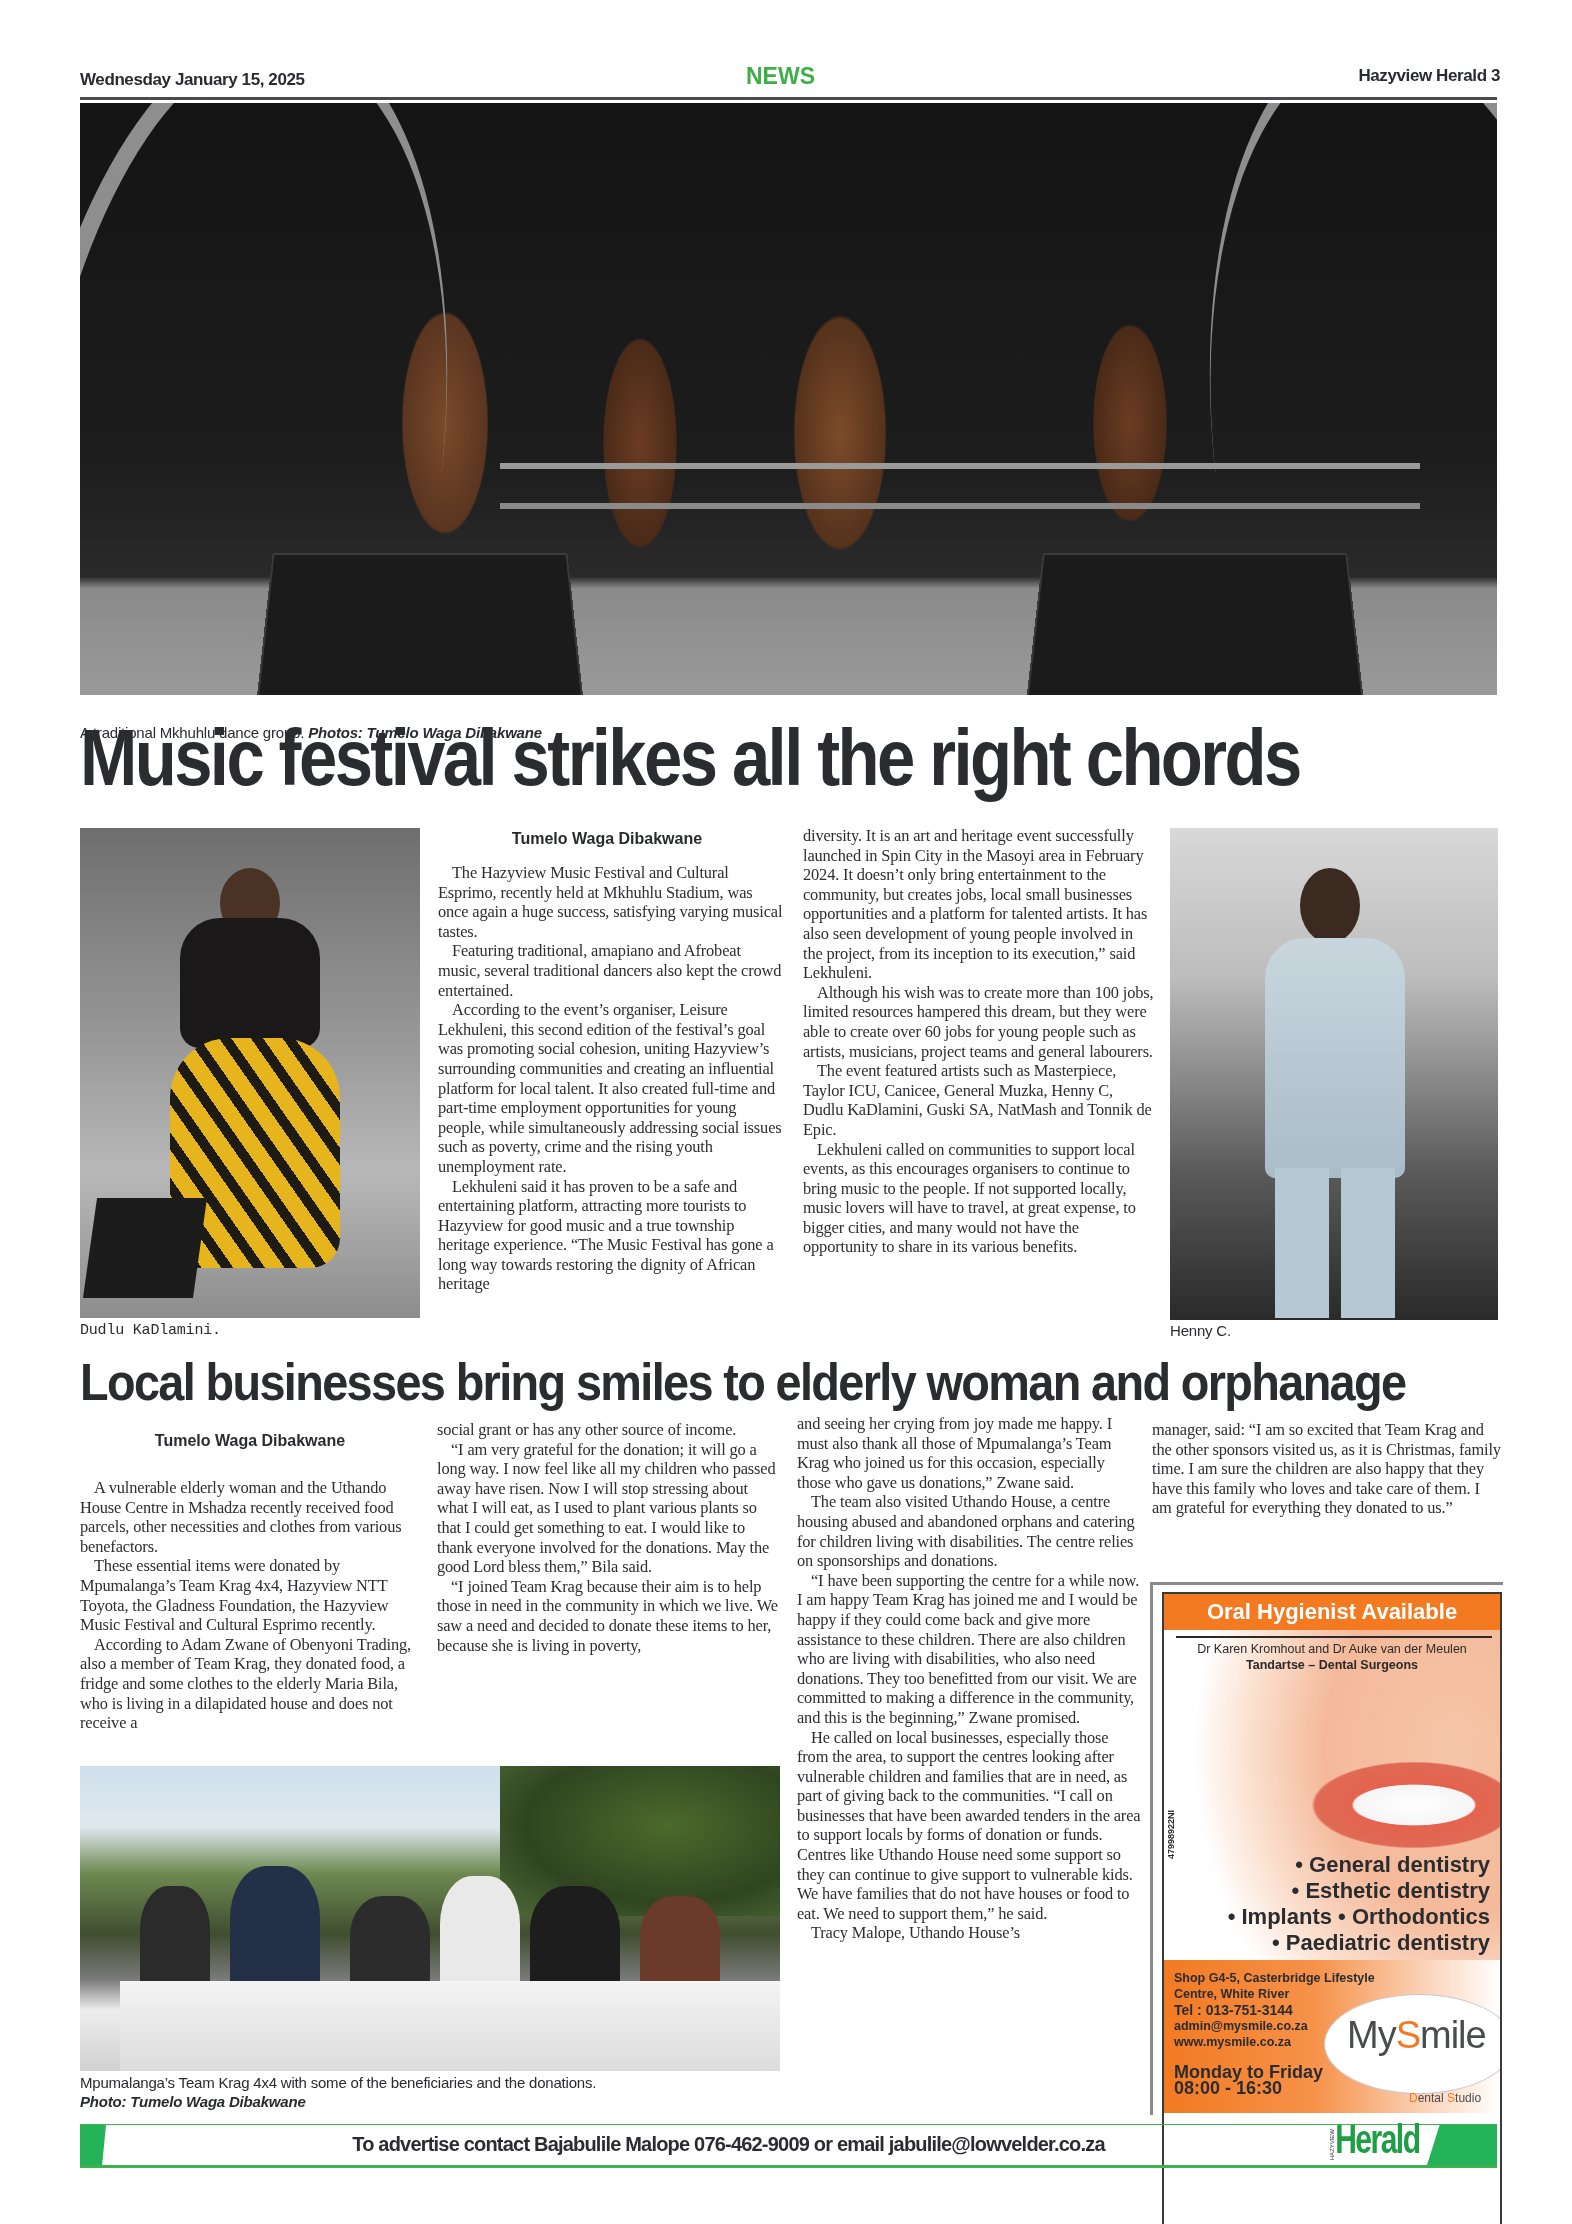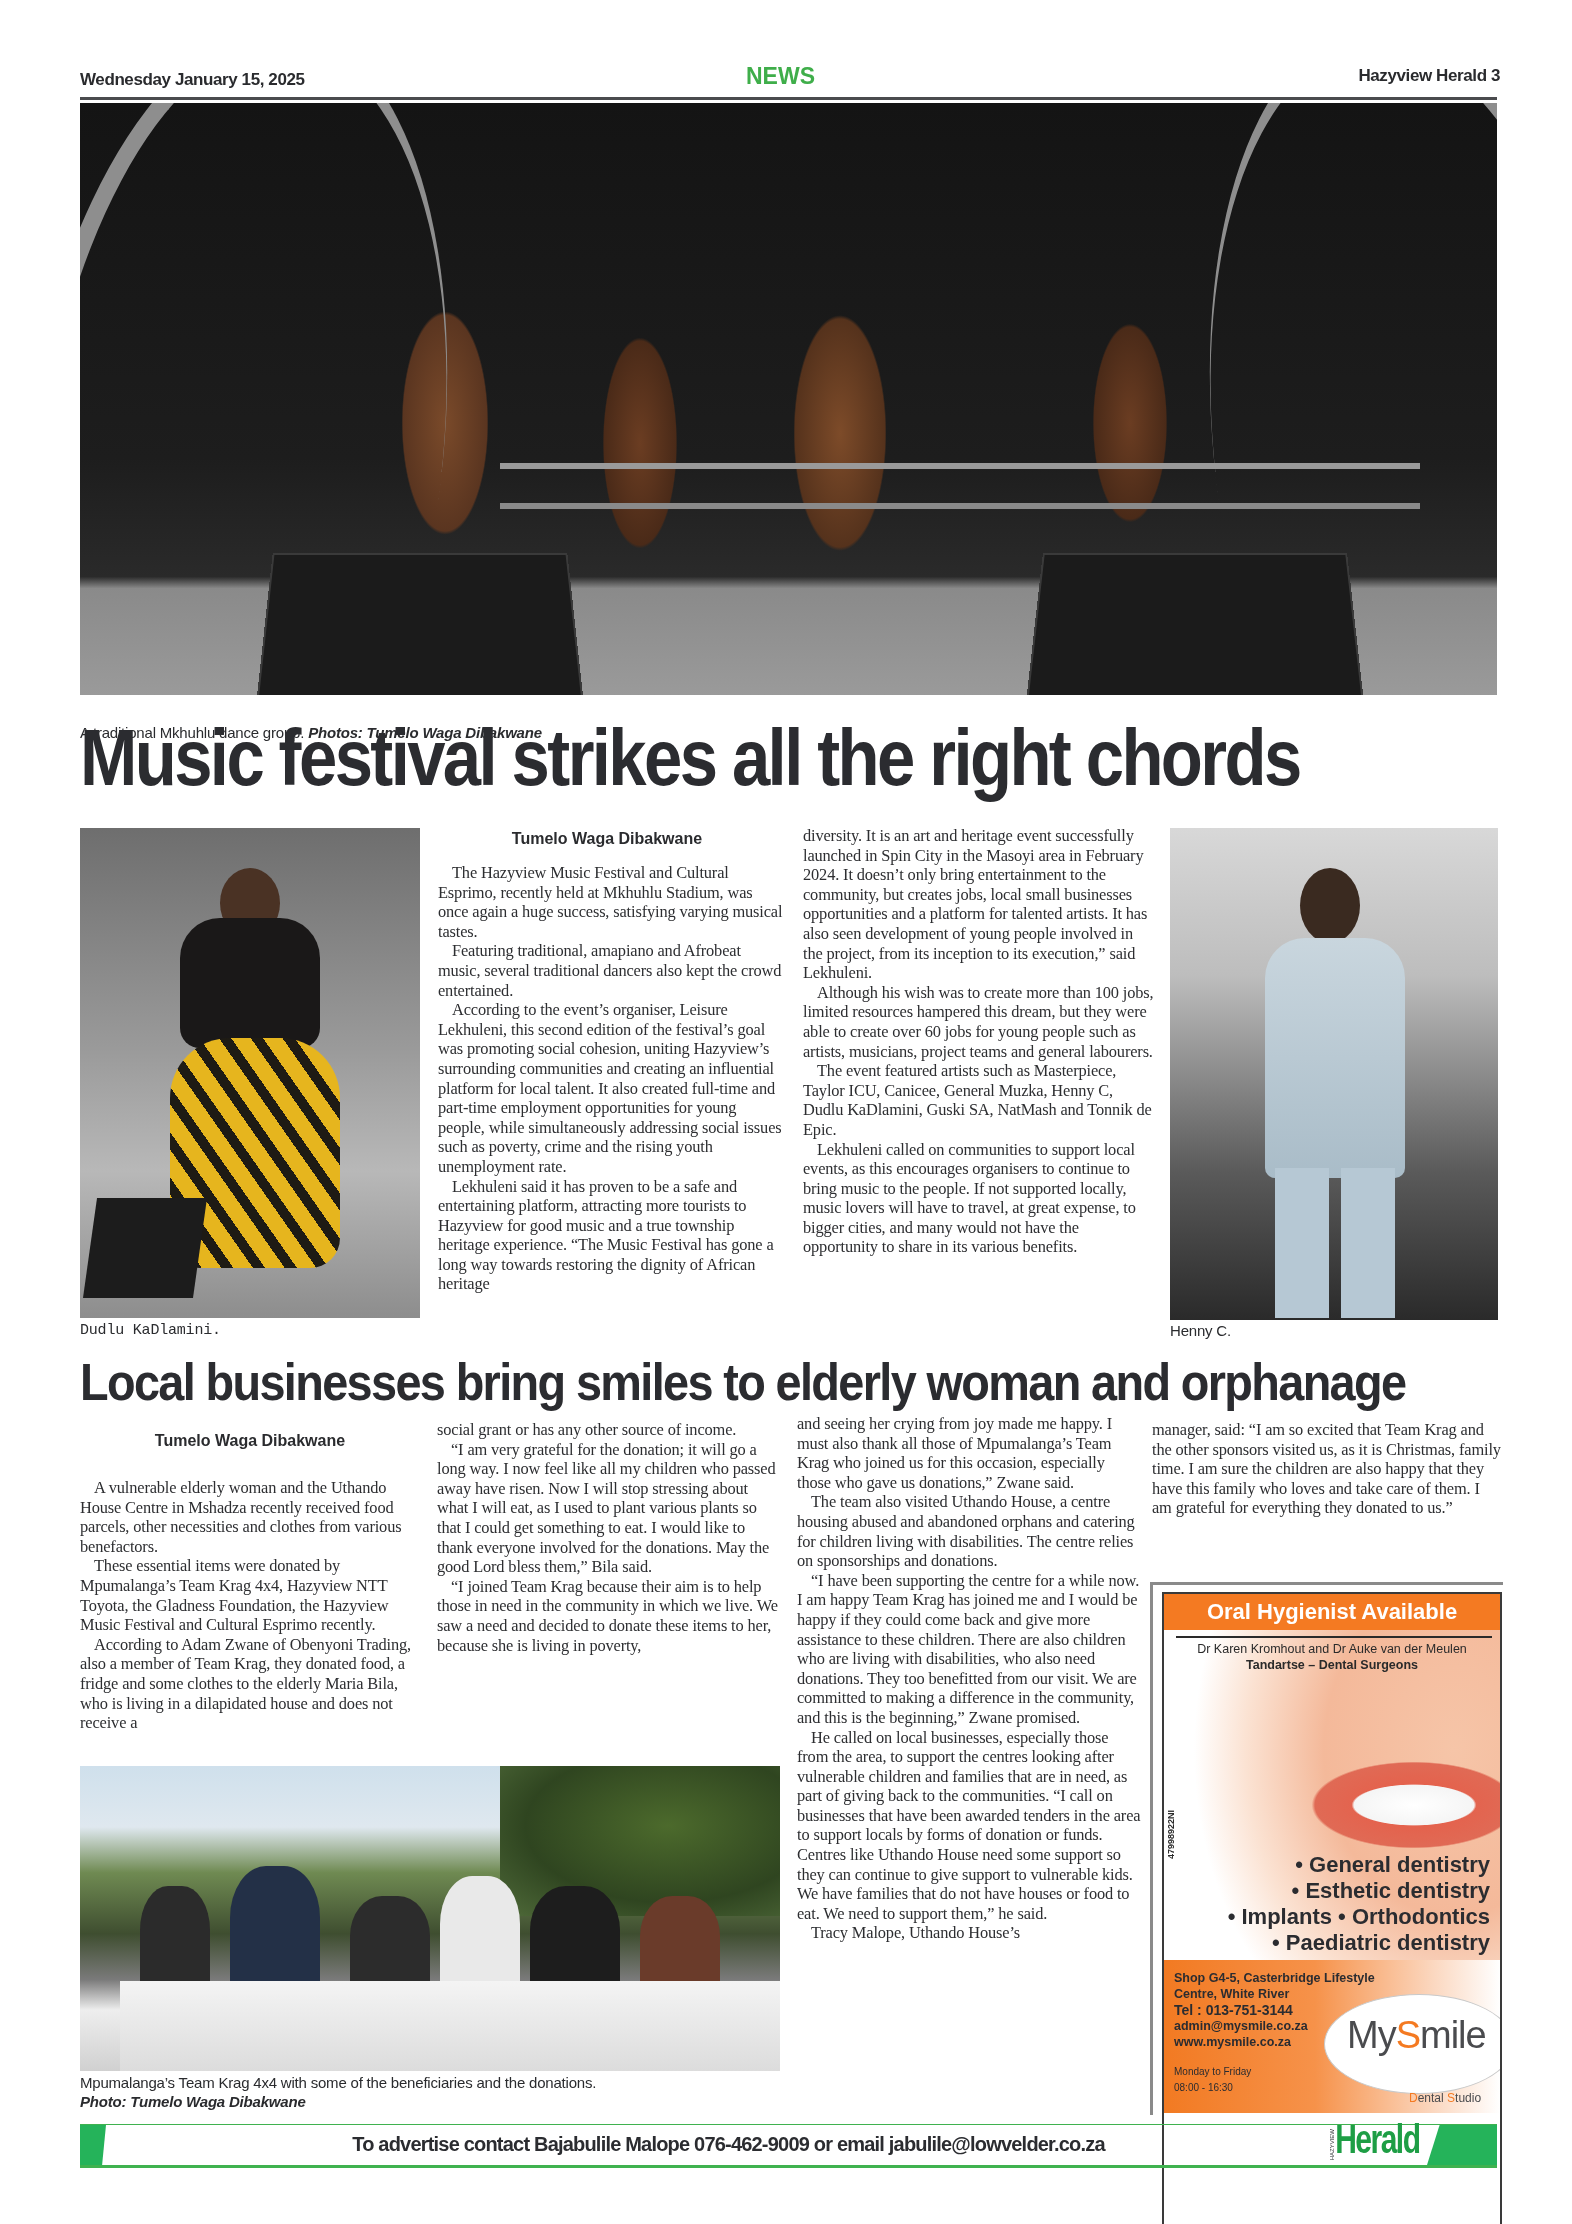--- a/index.html
+++ b/index.html
@@ -71,21 +71,21 @@
       radial-gradient(ellipse 165px 70px at 250px 175px, #e85a45 0%, #e06a55 60%, transparent 62%),
       radial-gradient(ellipse 260px 330px at 290px 120px, #f6c5a8 0%, #f4b99a 50%, #fbe2d2 80%, #ffffff 100%);
   }
   .ad-rule { left: 12px; top: 42px; width: 316px; height: 2px; background: #2a2a2a; }
   .ad-doctors { left: 0; top: 48px; width: 100%; text-align: center; font-family: "Liberation Sans", sans-serif; font-size: 12.5px; color: #2a2a2a; }
   .ad-sub { left: 0; top: 64px; width: 100%; text-align: center; font-family: "Liberation Sans", sans-serif; font-size: 12.5px; font-weight: bold; color: #2a2a2a; }
   .ad-services { right: 10px; top: 258px; text-align: right; font-family: "Liberation Sans", sans-serif; font-weight: bold; font-size: 22px; line-height: 26px; color: #2b2c30; }
   .ad-code { left: 2px; top: 265px; font-family: "Liberation Sans", sans-serif; font-size: 9px; font-weight: bold; color: #2a2a2a; transform: rotate(-90deg); transform-origin: left top; white-space: nowrap; }
   .ad-bottom { left: 0; top: 366px; width: 100%; height: 153px; background: linear-gradient(90deg, #f27a22 0%, #f6924a 45%, #fbd7bf 80%, #ffffff 100%); }
   .ad-contact { left: 10px; top: 376px; font-family: "Liberation Sans", sans-serif; font-weight: bold; font-size: 12.5px; line-height: 16px; color: #2b2c30; }
-  .ad-hours { left: 10px; top: 470px; font-family: "Liberation Sans", sans-serif; font-weight: normal; font-size: 10px; line-height: 16px; color: #2b2c30; }
+  .ad-hours { left: 10px; top: 470px; font-family: "Liberation Sans", sans-serif; font-weight: bold; font-size: 18px; line-height: 16px; color: #2b2c30; }
   .ad-logo-oval { left: 160px; top: 400px; width: 190px; height: 100px; border-radius: 50%; background: #ffffff; border: 1px solid #c9c9c9; }
   .ad-logo { left: 183px; top: 420px; font-family: "Liberation Sans", sans-serif; font-size: 38px; color: #f47a22; letter-spacing: -1px; }
   .ad-logo .s { color: #f47a22; }
   .ad-logo .rest { color: #4a4b4e; }
   .ad-studio { left: 245px; top: 497px; font-family: "Liberation Sans", sans-serif; font-size: 12px; color: #4a4b4e; }
   .ad-studio .o { color: #f47a22; }
 
   
   .footer { left: 80px; top: 2124px; width: 1417px; height: 44px; border-bottom: 3px solid #3fb24f; border-top: 1px solid #3fb24f; }
   .footer-green-l { left: 0; top: 0; width: 26px; height: 40px; background: #25b35a; clip-path: polygon(0 0, 100% 0, 85% 100%, 0 100%); }

